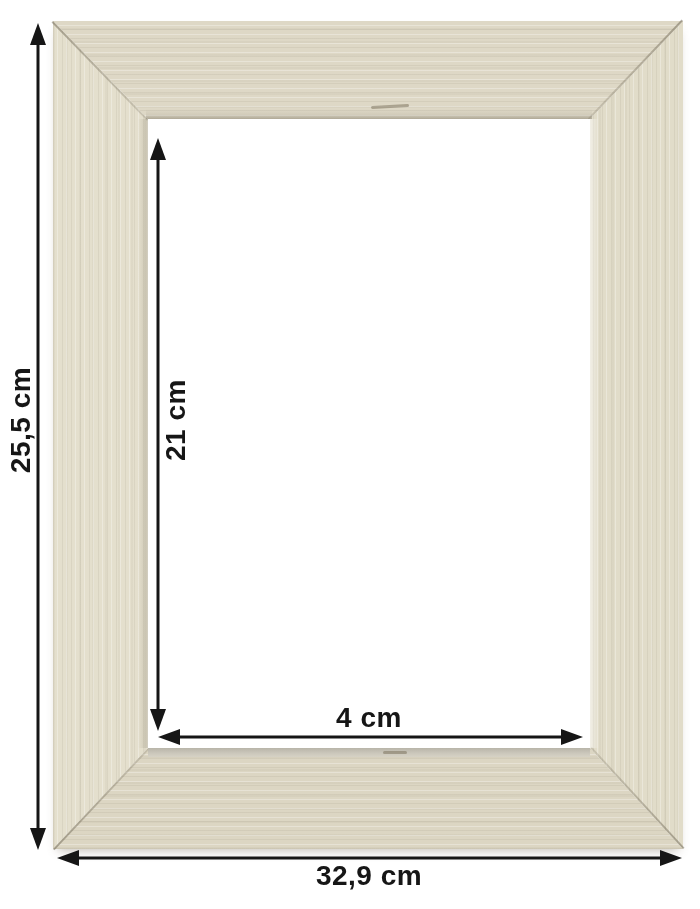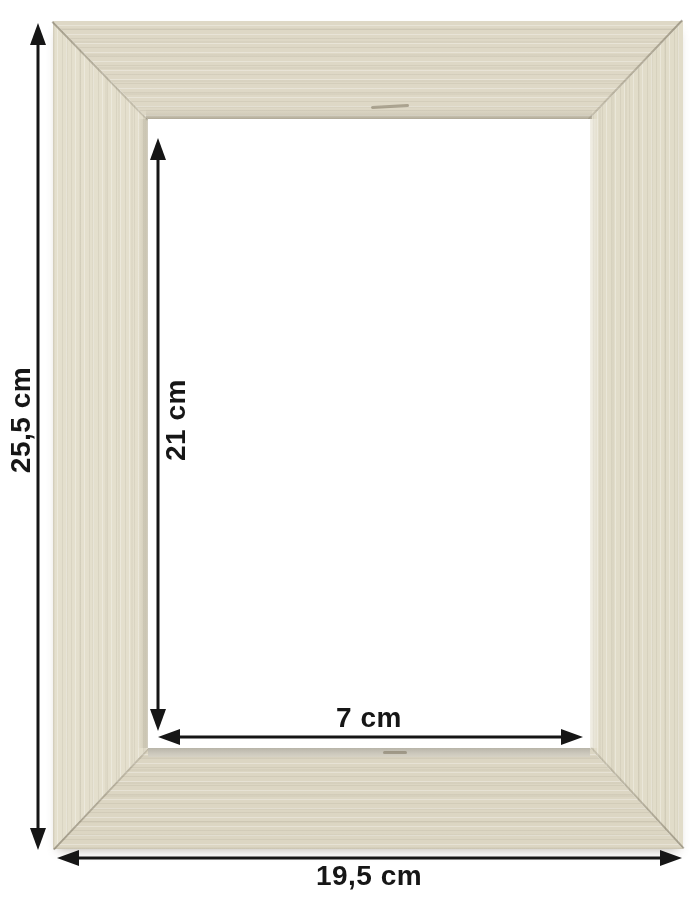--- a/index.html
+++ b/index.html
@@ -156,16 +156,16 @@
   </div>
 
   <div class="dim-arrow dim-arrow-h arrow-outer-width">
     <span class="head head-left"></span>
     <span class="line"></span>
     <span class="head head-right"></span>
   </div>
 
   <div class="dim-label label-outer-height">25,5 cm</div>
   <div class="dim-label label-inner-height">21 cm</div>
-  <div class="dim-label label-inner-width">7 cm</div>
-  <div class="dim-label label-outer-width">19,5 cm</div>
+  <div class="dim-label label-inner-width">4 cm</div>
+  <div class="dim-label label-outer-width">32,9 cm</div>
 
 </div>
 
 </body></html>

